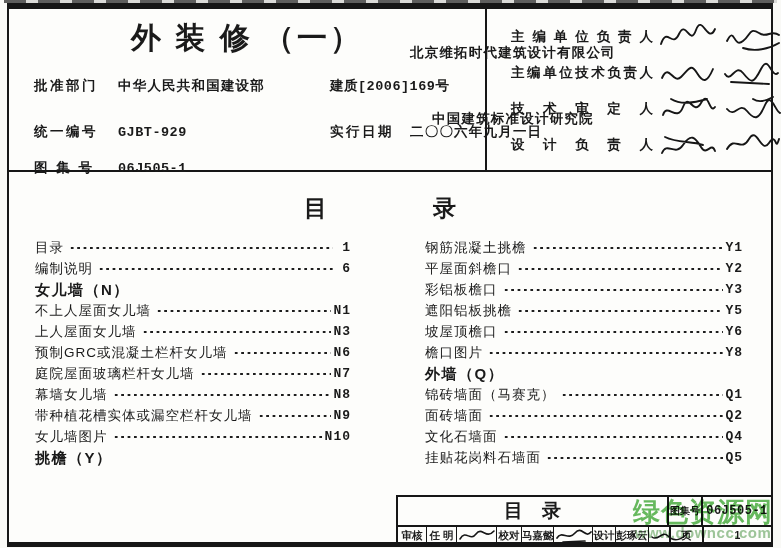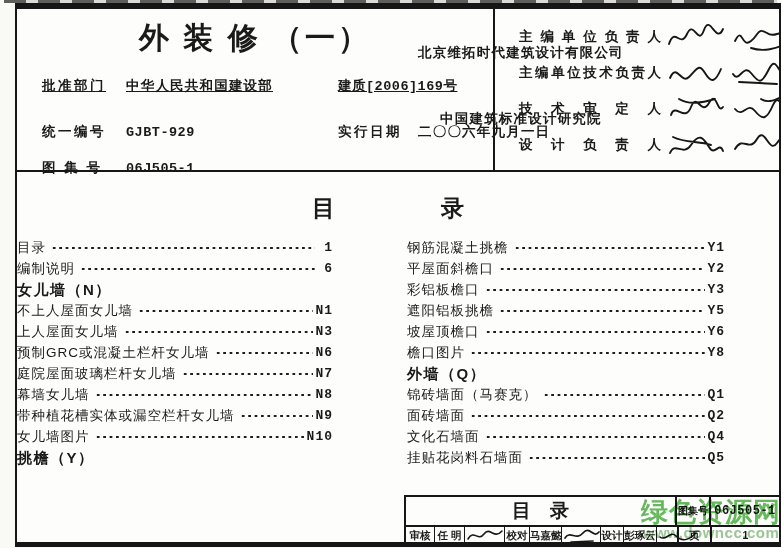--- a/index.html
+++ b/index.html
@@ -1,44 +1,44 @@
 <!DOCTYPE html>
 <html><head>
 <meta charset="utf-8">
 <style>
   html,body{margin:0;padding:0;width:781px;height:548px;overflow:hidden;
     background:#f9f9f6;font-family:"Liberation Sans","DejaVu Sans",sans-serif;color:#1a1a1a;}
   .stage{position:relative;width:781px;height:548px;}
   .scan-top{position:absolute;top:0;left:4px;right:4px;height:3px;
     background:repeating-linear-gradient(90deg,#2b2b2b 0 22px,rgba(43,43,43,.2) 22px 34px);opacity:.75;}
-  .sheet{position:absolute;left:15px;top:3px;width:762px;height:533px;background:#fdfdfb;
+  .sheet{position:absolute;left:7px;top:3px;width:762px;height:533px;background:#fdfdfb;
     border:2px solid #161616;border-top-width:6px;border-bottom-width:5px;}
   
   .top-band{display:flex;height:161px;border-bottom:2px solid #161616;}
   .top-left{width:478px;border-right:2px solid #161616;box-sizing:border-box;}
   .doc-title{margin-top:11px;text-align:center;font-size:30px;font-weight:bold;
     letter-spacing:3px;line-height:36px;white-space:nowrap;}
   .info-grid{margin:7px 0 0 25px;display:grid;grid-template-columns:84px 212px 80px 1fr;
     align-items:center;font-size:13.5px;}
-  .info-grid .r1{height:26px;text-decoration:underline;}.info-grid .r2{height:46px;}.info-grid .r3{height:26px;}
+  .info-grid .r1{height:26px;}.info-grid .r2{height:46px;}.info-grid .r3{height:26px;}
   .ilabel{letter-spacing:2.5px;font-weight:600;white-space:nowrap;display:flex;align-items:center;height:100%;}
   .ivalue{letter-spacing:1.2px;font-weight:600;white-space:nowrap;display:flex;align-items:center;height:100%;}
   .ivalue.twoline{flex-direction:column;align-items:center;justify-content:center;line-height:18px;gap:48px;}
   .code{font-family:"Liberation Mono","DejaVu Sans Mono",monospace;font-weight:bold;letter-spacing:.5px;}
   .top-right{flex:1;padding:10px 0 0 24px;box-sizing:border-box;}
   .sign-row{display:flex;align-items:center;height:36px;}
   .sign-label{width:142px;font-size:13.5px;font-weight:600;text-align:justify;text-align-last:justify;white-space:nowrap;}
   .sig{flex:0 0 auto;margin-left:4px;}
   .sig svg{display:block;}
   
   .toc-heading-big{margin-top:24px;text-align:center;font-size:23px;font-weight:bold;
     letter-spacing:20px;line-height:24px;white-space:nowrap;}
   .toc-cols{display:flex;margin-top:17px;}
   .toc-col{width:316px;}
-  .toc-col.left{}
+  .toc-col.left{margin-left:26px;}
   .toc-col.right{margin-left:74px;width:318px;}
   .toc-entry{display:flex;align-items:center;height:21px;font-size:13.5px;letter-spacing:1px;white-space:nowrap;}
   .te-label{flex:0 0 auto;}
   .leader{flex:1 1 auto;height:12px;margin:0 2px 0 5px;
     background:radial-gradient(circle,#1d1d1d 1.05px,rgba(0,0,0,0) 1.35px) 0 55%/6.4px 10px repeat-x;}
   .te-page{flex:0 0 auto;min-width:16px;text-align:right;
     font-family:"Liberation Mono","DejaVu Sans Mono",monospace;font-size:13px;font-weight:bold;}
   .toc-heading{height:21px;font-size:15px;font-weight:bold;letter-spacing:1.5px;line-height:21px;white-space:nowrap;}
   
   .title-block{position:absolute;right:0;bottom:0;width:375px;height:47px;

